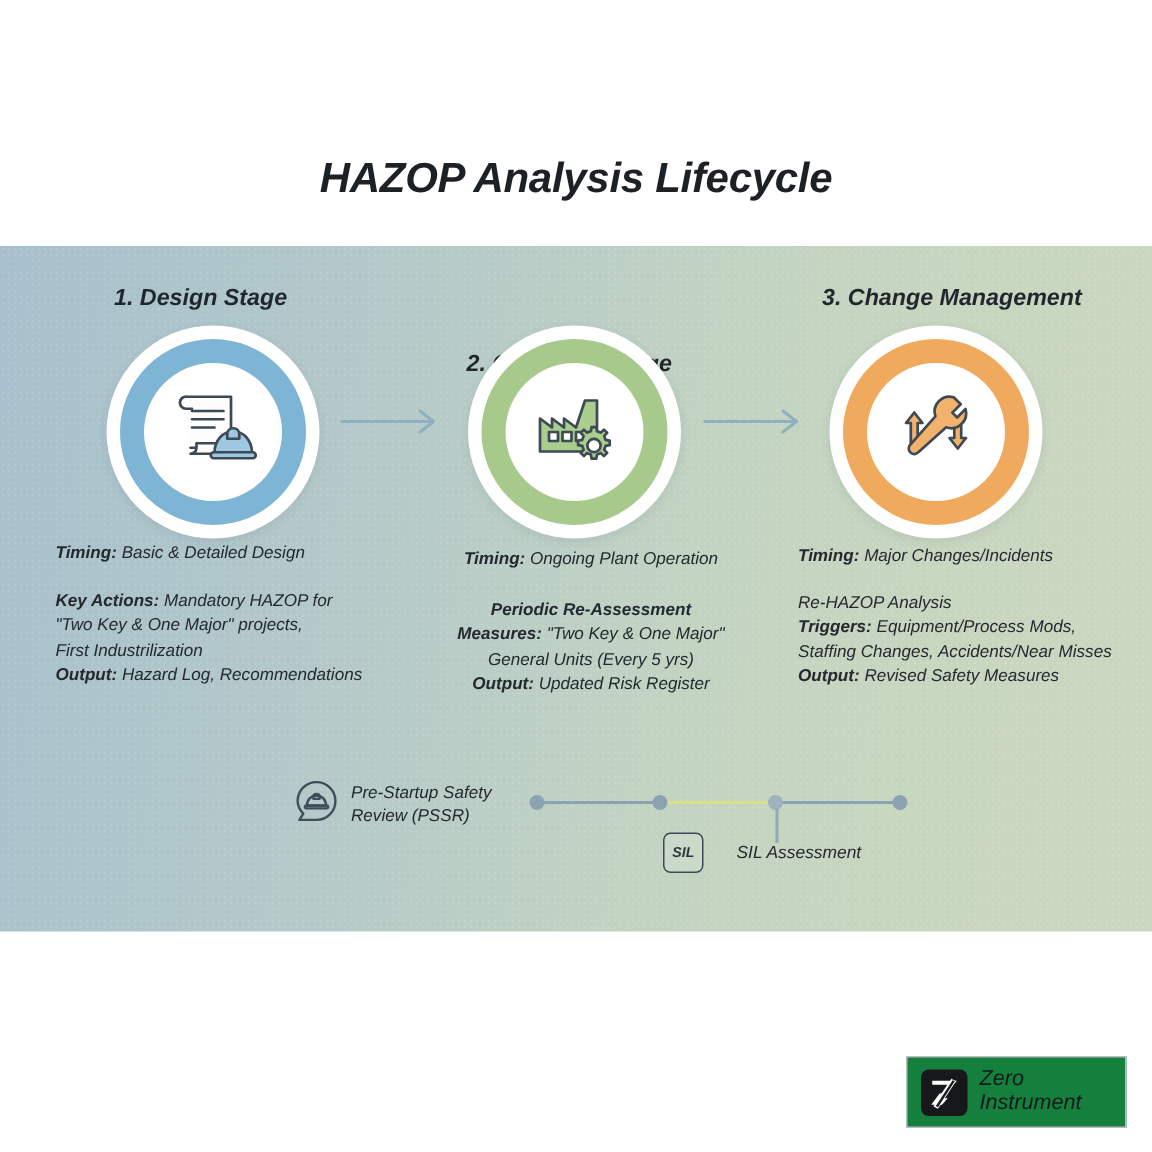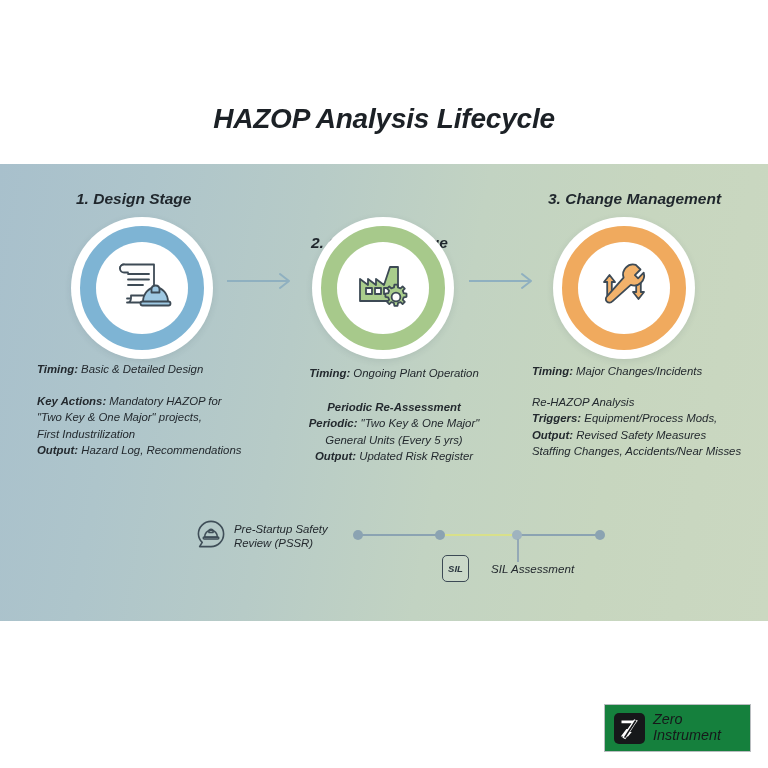--- a/index.html
+++ b/index.html
@@ -292,34 +292,34 @@
     <div><span class="b"></span><span>First Industrilization</span></div>
     <div><span class="b">Output:</span><span> Hazard Log, Recommendations</span></div>
   </div>
 
   <div class="col-body" id="col-2">
     <div>
       <span class="b">Timing:</span><span> Ongoing Plant Operation</span>
     </div>
     <div class="gap"></div>
     <div><span class="b">Periodic Re-Assessment</span><span></span></div>
-    <div><span class="b">Periodic:</span><span> "Two Key &amp; One Major"</span></div>
+    <div><span class="b">Measures:</span><span> "Two Key &amp; One Major"</span></div>
     <div><span class="b"></span><span>General Units (Every 5 yrs)</span></div>
     <div><span class="b">Output:</span><span> Updated Risk Register</span></div>
   </div>
 
   <div class="col-body" id="col-3">
     <div>
       <span class="b">Timing:</span><span> Major Changes/Incidents</span>
     </div>
     <div class="gap"></div>
     <div><span class="b"></span><span>Re-HAZOP Analysis</span></div>
     <div><span class="b">Triggers:</span><span> Equipment/Process Mods,</span></div>
+    <div><span class="b"></span><span>Staffing Changes, Accidents/Near Misses</span></div>
     <div><span class="b">Output:</span><span> Revised Safety Measures</span></div>
-    <div><span class="b"></span><span>Staffing Changes, Accidents/Near Misses</span></div>
   </div>
 
   <div id="timeline-section">
 
     <div id="pssr-item">
       <span>
         <svg width="30" height="30" viewBox="0 0 30 30">
           <path d="M15 2.4c7 0 12.6 5.6 12.6 12.6S22 27.6 15 27.6H3.6l2.6-4.2A12.5 12.5 0 012.4 15C2.4 8 8 2.4 15 2.4z" fill="none" stroke="#3f4e58" stroke-width="1.6" stroke-linejoin="round"></path>
           <path d="M8.6 18.2c0-3.9 2.7-6.9 6.4-6.9s6.4 3 6.4 6.9z" fill="none" stroke="#3f4e58" stroke-width="1.6" stroke-linejoin="round"></path>
           <path d="M12.9 12.2c0-1.2.8-2 2.1-2s2.1.8 2.1 2v1.4h-4.2z" fill="none" stroke="#3f4e58" stroke-width="1.5" stroke-linejoin="round"></path>

